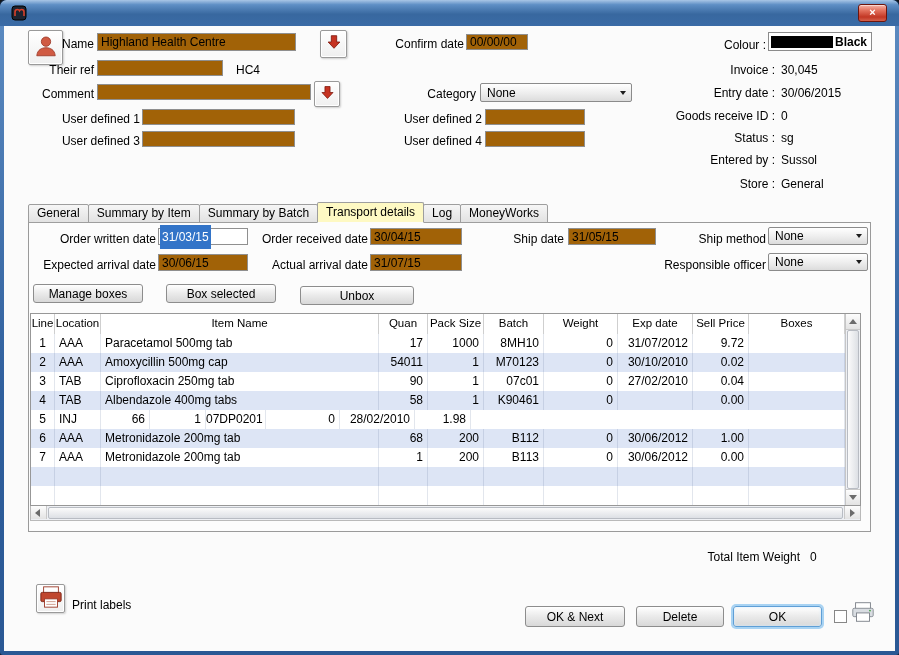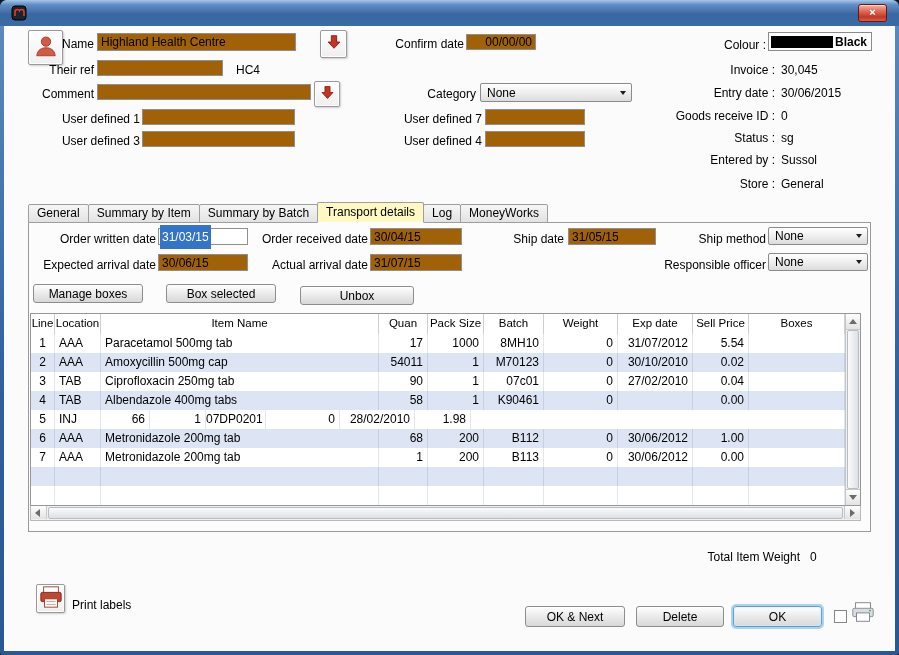--- a/index.html
+++ b/index.html
@@ -92,21 +92,21 @@
           </svg></span>
     </div>
     <div class="lblr" style="left:30px;top:11px;width:60px;">Name</div>
     <input class="fld" style="left: 93px; top: 7px; width: 199px; height: 18px;" value="Highland Health Centre">
     <div class="iconbtn" style="left:316px;top:4px;width:27px;height:28px;">
       <span><svg width="18" height="18" viewBox="0 0 20 20">
             <path d="M10 17 L3.5 10 H7 V3 H13 V10 H16.5 Z" fill="#c63322" stroke="#7d150a" stroke-width="0.9"></path>
           </svg></span>
     </div>
     <div class="lblr" style="left:376px;top:11px;width:84px;">Confirm date</div>
-    <input class="fld" style="left: 462px; top: 8px; width: 70px; height: 16px; text-align: right;" value="00/00/00">
+    <input class="fld" style="left: 462px; top: 8px; width: 62px; height: 16px;" value="00/00/00">
     <div class="lblr" style="left:632px;top:12px;width:130px;">Colour :</div>
     <div class="colour-ctrl" style="left:764px;top:6px;width:104px;height:19px;">
       <span class="swatch" style="background: rgb(0, 0, 0);"></span>
       <span class="colour-text">Black</span>
     </div>
 
     <div class="lblr" style="left:20px;top:37px;width:70px;">Their ref</div>
     <input class="fld" style="left: 93px; top: 34px; width: 126px; height: 16px;" value="">
     <div class="lbll" style="left:232px;top:37px;">HC4</div>
     <div class="lblr" style="left:610px;top:37px;width:161px;">Invoice :</div>
@@ -122,21 +122,21 @@
     <div class="lblr" style="left:392px;top:61px;width:80px;">Category</div>
     <div class="dd" style="left:476px;top:57px;width:152px;height:19px;">
       <span>None</span>
       <span class="tri"></span>
     </div>
     <div class="lblr" style="left:610px;top:60px;width:161px;">Entry date :</div>
     <div class="val" style="left:777px;top:60px;">30/06/2015</div>
 
     <div class="lblr" style="left:36px;top:86px;width:100px;">User defined 1</div>
     <input class="fld" style="left: 138px; top: 83px; width: 153px; height: 16px;" value="">
-    <div class="lblr" style="left:378px;top:86px;width:100px;">User defined 7</div>
+    <div class="lblr" style="left:378px;top:86px;width:100px;">User defined 2</div>
     <input class="fld" style="left: 481px; top: 83px; width: 100px; height: 16px;" value="">
     <div class="lblr" style="left:610px;top:83px;width:161px;">Goods receive ID :</div>
     <div class="val" style="left:777px;top:83px;">0</div>
 
     <div class="lblr" style="left:36px;top:108px;width:100px;">User defined 3</div>
     <input class="fld" style="left: 138px; top: 105px; width: 153px; height: 16px;" value="">
     <div class="lblr" style="left:378px;top:108px;width:100px;">User defined 4</div>
     <input class="fld" style="left: 481px; top: 105px; width: 100px; height: 16px;" value="">
     <div class="lblr" style="left:610px;top:105px;width:161px;">Status :</div>
     <div class="val" style="left:777px;top:105px;">sg</div>
@@ -200,21 +200,21 @@
       <div class="tbody">
           <div class="trow odd">
             <div class="tcell w0 a-c">1</div>
             <div class="tcell w1 a-l">AAA</div>
             <div class="tcell w2 a-l">Paracetamol 500mg tab</div>
             <div class="tcell w3 a-r">17</div>
             <div class="tcell w4 a-r">1000</div>
             <div class="tcell w5 a-r">8MH10</div>
             <div class="tcell w6 a-r">0</div>
             <div class="tcell w7 a-r">31/07/2012</div>
-            <div class="tcell w8 a-r">5.54</div>
+            <div class="tcell w8 a-r">9.72</div>
             <div class="tcell w9 a-l"></div>
           </div>
           <div class="trow even">
             <div class="tcell w0 a-c">2</div>
             <div class="tcell w1 a-l">AAA</div>
             <div class="tcell w2 a-l">Amoxycillin 500mg cap</div>
             <div class="tcell w3 a-r">54011</div>
             <div class="tcell w4 a-r">1</div>
             <div class="tcell w5 a-r">M70123</div>
             <div class="tcell w6 a-r">0</div>

